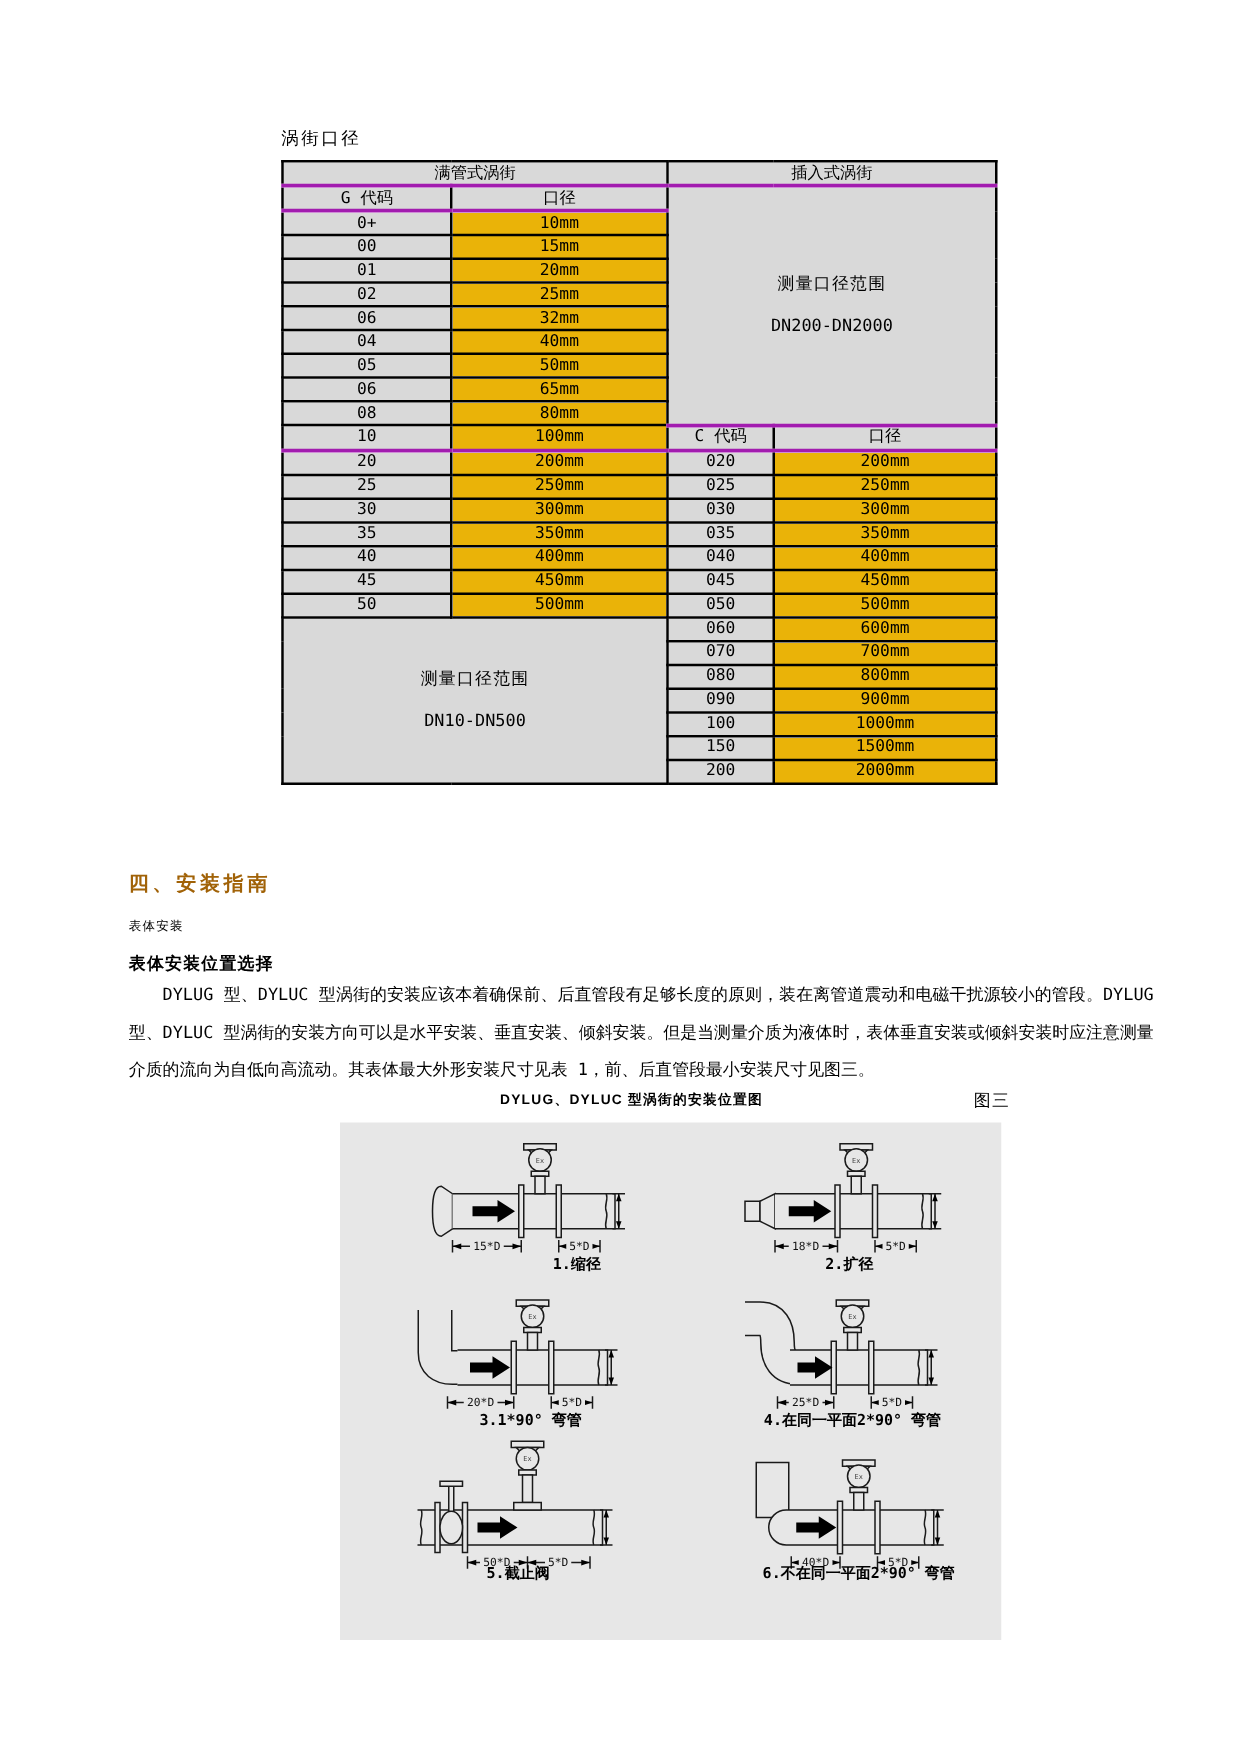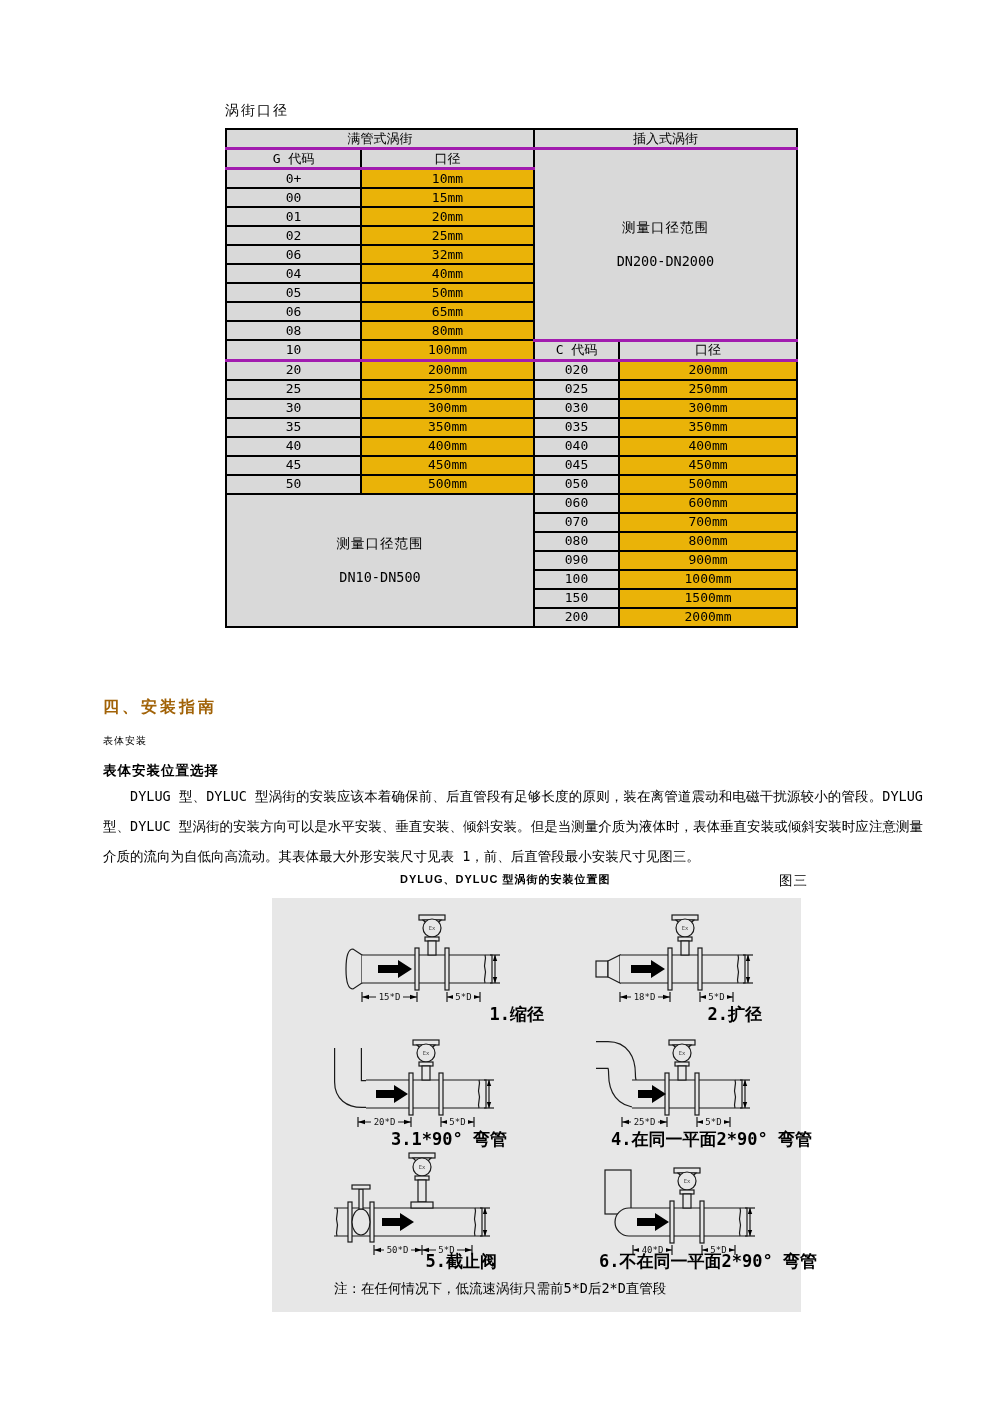--- a/index.html
+++ b/index.html
@@ -42,21 +42,21 @@
   .fig-title{position:absolute;left:400px;top:872px;font-size:11px;font-weight:bold;letter-spacing:1px}
   .fig-ref{position:absolute;left:779px;top:872px;font-size:13.5px;letter-spacing:1px}
   
   .fig-box{
     position:absolute;left:260px;top:898px;width:529px;height:414px;
     background:#e7e7e7;
     margin-left:12px;
   }
   .fig-box svg{position:absolute;overflow:visible}
   .cap{
-    position:absolute;text-align:right;font-size:17px;font-weight:bold;
+    position:absolute;text-align:center;font-size:12px;font-weight:bold;
     font-family:"DejaVu Sans Mono","Liberation Sans",monospace;
   }
   .note{
     position:absolute;left:62px;top:382px;font-size:13.5px;
     font-family:"DejaVu Sans Mono","Liberation Sans",monospace;
   }
   
   .ln{stroke:#1a1a1a;stroke-width:1.2;fill:none}
   .fg{fill:#e7e7e7;stroke:#1a1a1a;stroke-width:1.2}
   .blk{fill:#000;stroke:none}
@@ -441,14 +441,13 @@
     <rect class="lblbg" x="111" y="76" width="21" height="11"></rect>
     <text class="dim" x="121.5" y="85">5*D</text>
     <line class="ln" x1="148" y1="40" x2="158" y2="40"></line>
       <line class="ln" x1="148" y1="68" x2="158" y2="68"></line>
     <line class="ln" x1="153" y1="40" x2="153" y2="68"></line>
     <polygon class="blk" points="153,40 150.8,46 155.2,46"></polygon>
       <polygon class="blk" points="153,68 150.8,62 155.2,62"></polygon>
   </svg>
   <div class="cap" style="left:285px;top:352px;width:260px">6.不在同一平面2*90° 弯管</div>
 
-  <div class="note">注：在任何情况下，低流速涡街只需前5*D后2*D直管段</div>
 </div>
 
 </body></html>

